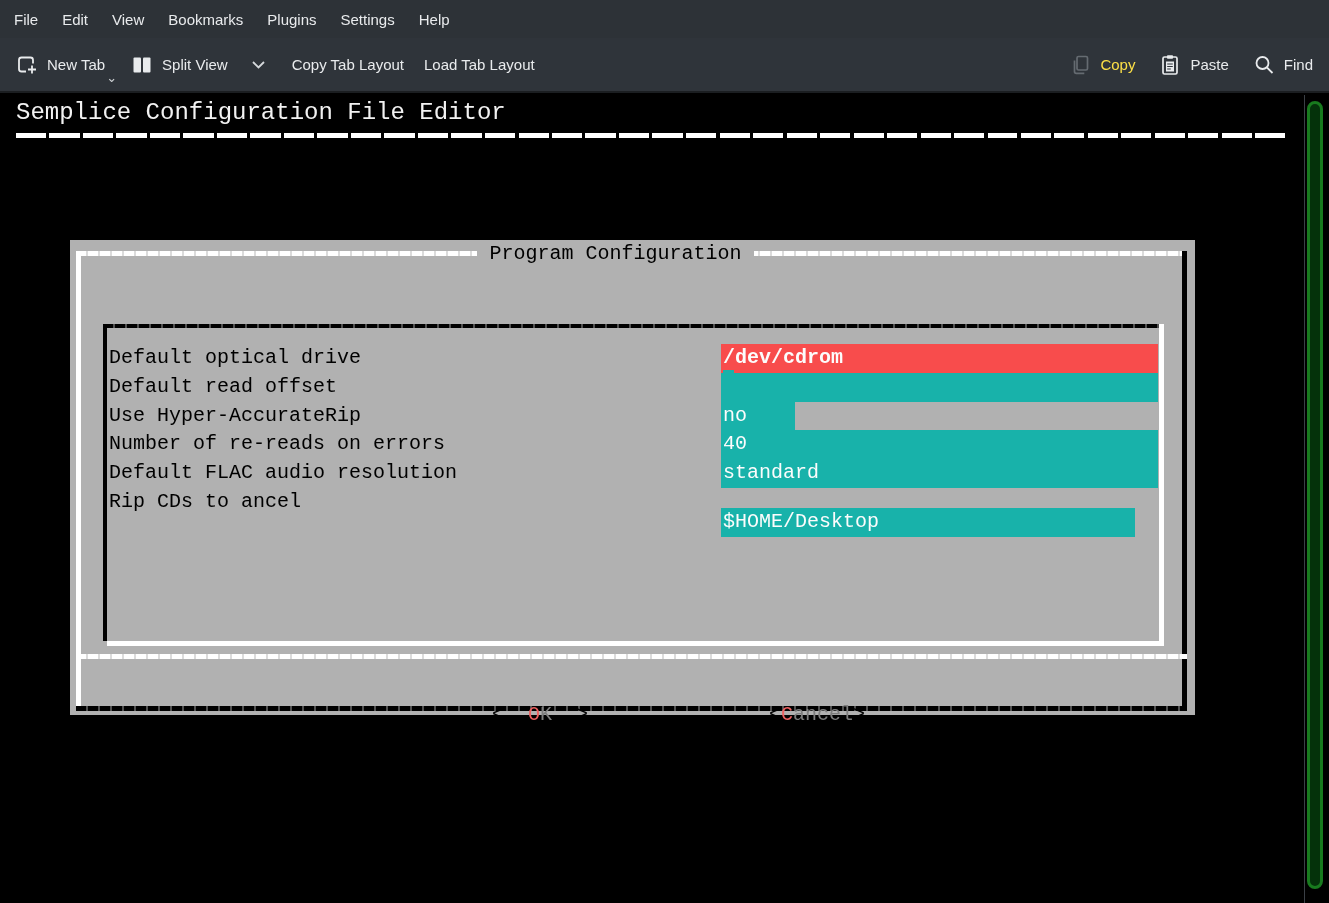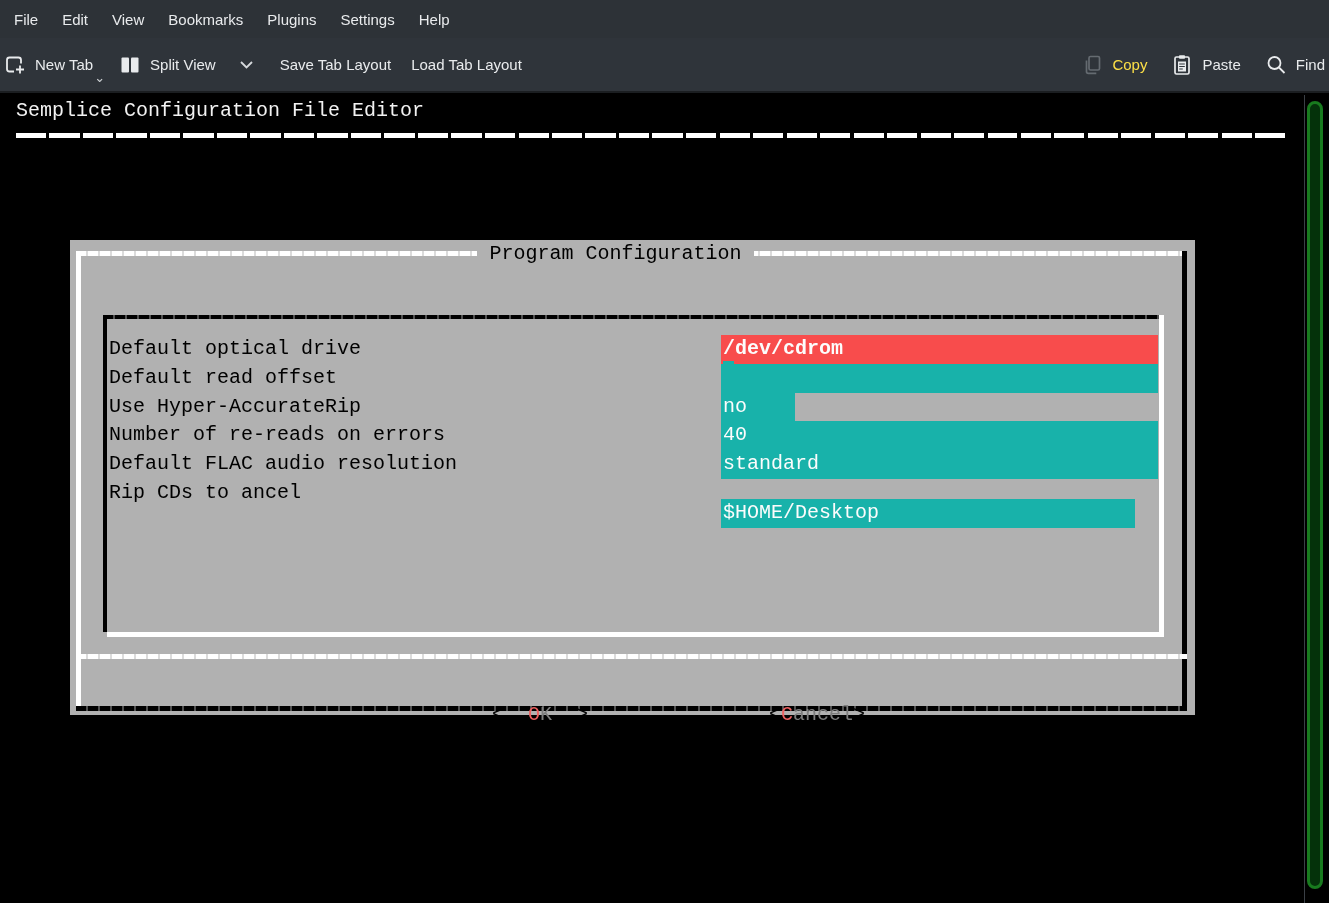--- a/index.html
+++ b/index.html
@@ -17,40 +17,40 @@
     height:38px; background:#2d3237;
     display:flex; align-items:center;
     font-size:15px; padding-left:2px;
   }
   .menu-item{ padding:9px 12px; cursor:default; }
 
   
   .toolbar{
     height:55px; background:#2f343a;
     display:flex; align-items:center;
-    font-size:15px; padding:0 4px;
+    font-size:15px; padding:0 16px;
     border-bottom:2px solid #1b1e21;
   }
   .tbtn{ display:flex; align-items:center; gap:9px; cursor:default; position:relative; }
   .tbtn svg{ display:block; }
   .tbtn.disabled{ color:#fde047; }
   .mini-chevron{ position:absolute; right:-12px; bottom:-9px; font-size:13px; color:#cfd2d5;}
   .sp24{ width:24px; } .sp20{ width:20px; } .sp26{ width:26px; }
   .grow{ flex:1; }
   .chev-split{ margin-left:14px; }
 
   
   .terminal{
     position:absolute; left:0; top:95px; right:0; bottom:0;
     background:#000;
     font-family:"Liberation Mono", monospace;
   }
   .term-heading{
     position:absolute; left:16px; top:4px;
-    font-size:20px; color:#f2f2f2; white-space:pre;
+    font-size:24px; color:#f2f2f2; white-space:pre;
   }
   .term-rule{
     position:absolute; left:16px; top:38px; width:1269px; height:5px;
     background:repeating-linear-gradient(90deg,#fff 0 30px,transparent 30px 33.5px);
   }
   .scroll-sep{ position:absolute; top:0; bottom:0; right:24px; width:1px; background:#3b4046; }
   .scroll-thumb{
     position:absolute; right:6px; top:6px; width:16px; height:788px;
     border-radius:9px; background:#04320a; border:3px solid #187a1e;
   }
@@ -68,21 +68,21 @@
   .b-right { position:absolute; right:8px; top:11px; bottom:4px; width:5px; background:#000; }
   .b-bottom{ position:absolute; left:6px; right:8px; bottom:4px; height:5px; }
 
   .dlg-title{
     position:absolute; top:2px; left:0; right:34px; text-align:center;
   }
   .dlg-title span{ background:#b1b1b1; padding:0 12px; color:#000000; }
 
   .dlg-subtitle{ position:absolute; left:25px; top:31px; }
 
-  .form-box{ position:absolute; left:33px; top:75px; width:1061px; height:322px; }
+  .form-box{ position:absolute; left:33px; top:84px; width:1061px; height:322px; }
   .fb-top   { position:absolute; left:0; right:5px; top:0; height:4px; }
   .fb-left  { position:absolute; left:0; top:0; bottom:5px; width:4px; background:#000; }
   .fb-right { position:absolute; right:0; top:0; bottom:0; width:5px; background:#fff; }
   .fb-bottom{ position:absolute; left:4px; right:0; bottom:0; height:5px; background:#fff; }
 
   .form-rows{ position:absolute; left:4px; top:20px; right:5px; }
   .form-row{ position:relative; height:28.8px; line-height:28.8px; }
   .form-label{ position:absolute; left:2px; white-space:pre; }
   .form-field{
     position:absolute; left:614px; top:0; height:28.8px;
@@ -141,21 +141,21 @@
     </span>
     <span>Split View</span>
     <span class="chev-split">
       <svg width="15" height="10" viewBox="0 0 15 10">
         <path d="M2 2 l5.5 5.5 L13 2" fill="none" stroke="#d6d9dc" stroke-width="1.8"></path>
       </svg>
     </span>
   </div>
   <span class="sp26"></span>
   <div class="tbtn">
-    <span>Save Tab Layout</span>
+    <span>Copy Tab Layout</span>
   </div>
   <span class="sp20"></span>
   <div class="tbtn">
     <span>Load Tab Layout</span>
   </div>
   <span class="grow"></span>
   <div class="tbtn disabled">
     <span>
       <svg width="22" height="22" viewBox="0 0 22 22">
         <rect x="8" y="2.5" width="10.5" height="13.5" rx="1.5" fill="none" stroke="#656b71" stroke-width="1.7"></rect>

